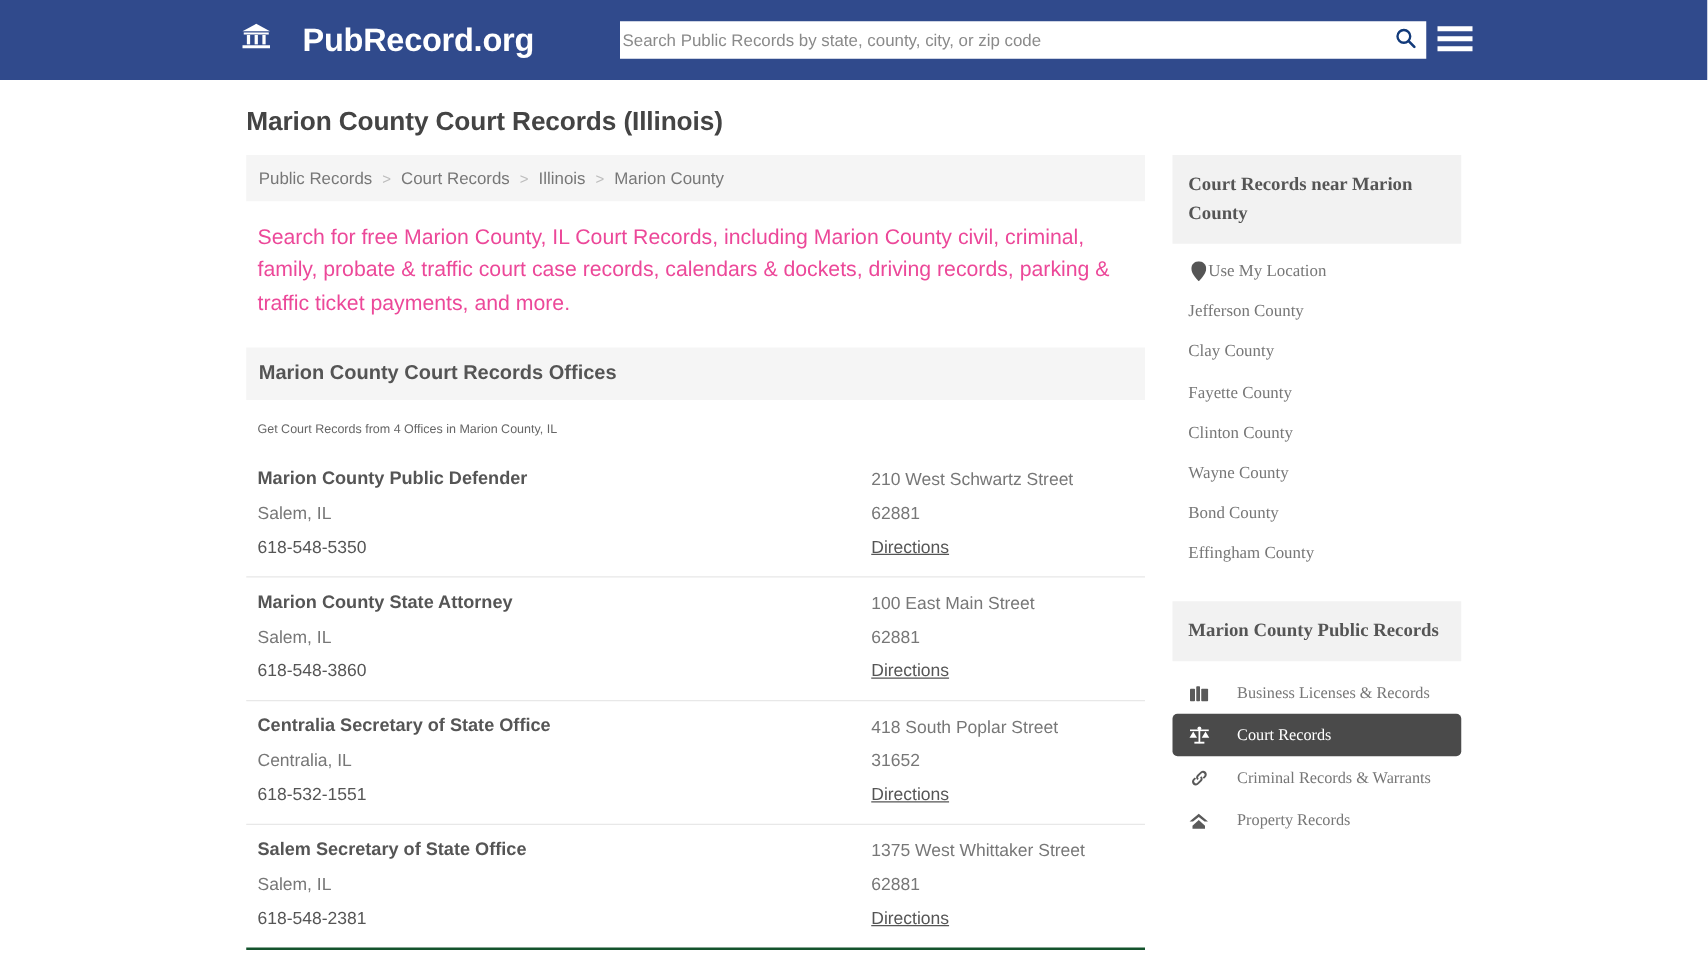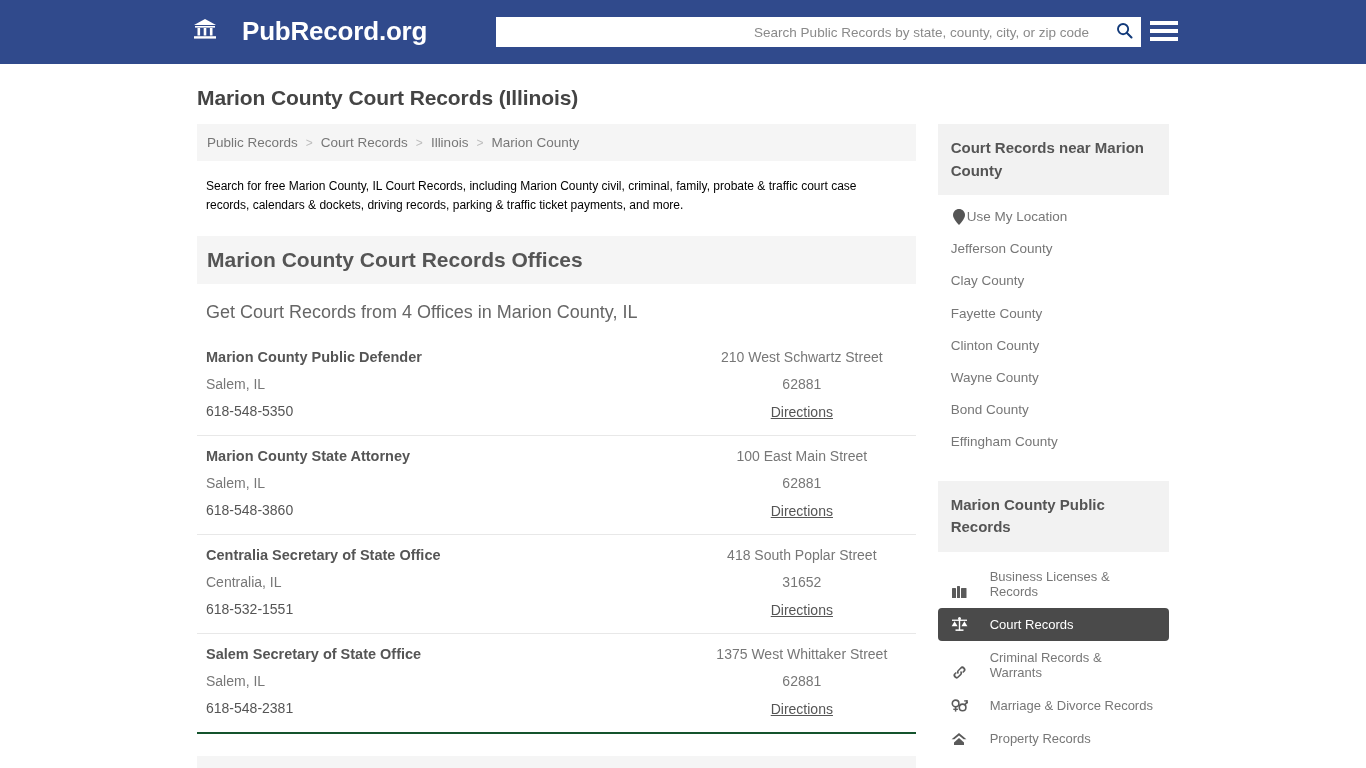--- a/index.html
+++ b/index.html
@@ -42,26 +42,25 @@
     height: 30px;
     background: #ffffff;
     display: flex;
     align-items: center;
   }
   .search-input {
     flex: 1;
     border: none;
     outline: none;
     height: 28px;
-    padding: 0 18px;
+    padding: 0 2px;
     font-size: 13.5px;
     color: #555;
     font-family: "Liberation Sans", sans-serif;
     background: transparent;
-    text-align: right;
   }
   .search-input::placeholder { color: #8a8a8a; }
   .search-btn {
     width: 34px; height: 30px;
     background: transparent;
     border: none;
     cursor: pointer;
     display: flex; align-items: center; justify-content: center;
   }
   .hamburger {
@@ -123,53 +122,53 @@
     cursor: pointer;
   }
   .breadcrumb .sep {
     color: #bdbdbd;
     margin: 0 8px;
     font-size: 12px;
   }
   .breadcrumb .current { color: #777777; }
 
   .intro {
-    font-size: 12px;
-    color: #000000;
+    font-size: 17px;
+    color: #ec4899;
     line-height: 1.55;
     padding: 16px 9px 0 9px;
     max-width: 715px;
   }
 
   
   .section-bar {
     background: #f5f5f5;
     padding: 12px 10px;
     margin-top: 22px;
-    font-size: 21px;
+    font-size: 16px;
     font-weight: bold;
     color: #555555;
   }
   .section-note {
-    font-size: 18px;
+    font-size: 10px;
     color: #666666;
     padding: 18px 9px 0 9px;
   }
 
   
   .office-list { margin-top: 14px; }
   .office-row {
     display: flex;
     padding: 12px 9px 14px 9px;
     border-bottom: 1px solid #e8e8e8;
     gap: 26px;
   }
   .office-row:last-child { border-bottom: 2px solid #14532d; }
   .office-left { width: 465px; }
-  .office-right { flex: 1; text-align: center; }
+  .office-right { flex: 1; }
   .office-name {
     font-size: 14.5px;
     font-weight: bold;
     color: #555555;
     margin-bottom: 11px;
   }
   .office-city, .office-zip, .office-street {
     font-size: 14px;
     color: #777777;
     margin-bottom: 11px;
@@ -180,21 +179,21 @@
   }
   .office-street { color: #777777; }
   .directions-link {
     font-size: 14px;
     color: #555555;
     text-decoration: underline;
     cursor: pointer;
   }
 
   
-  .side-panel { margin-bottom: 0; }
+  .side-panel { margin-bottom: 0; font-family: Liberation Serif, serif; }
   .side-head {
     background: #f2f2f2;
     padding: 13px 13px;
     font-size: 15px;
     font-weight: bold;
     color: #555555;
     line-height: 1.5;
   }
   .side-links { padding-top: 6px; }
   .side-link {
@@ -437,34 +436,20 @@
               <span class="record-icon">
                 <svg width="15" height="15" viewBox="0 0 16 16" aria-hidden="true">
                   <path d="M6.3 9.7a3.2 3.2 0 0 1 0-4.5l2.3-2.3a3.2 3.2 0 1 1 4.5 4.5l-1.2 1.2-1.1-1.1 1.2-1.2a1.6 1.6 0 1 0-2.3-2.3L7.4 6.3a1.6 1.6 0 0 0 0 2.3z"></path>
                   <path d="M9.7 6.3a3.2 3.2 0 0 1 0 4.5l-2.3 2.3a3.2 3.2 0 1 1-4.5-4.5l1.2-1.2 1.1 1.1-1.2 1.2a1.6 1.6 0 1 0 2.3 2.3l2.3-2.3a1.6 1.6 0 0 0 0-2.3z"></path>
                 </svg>
               </span>
               <span class="lbl">Criminal Records &amp; Warrants</span>
             </a>
 
 
-            <a class="record-link">
-              <span class="record-icon">
-                <svg width="17" height="15" viewBox="0 0 17 15" aria-hidden="true">
-                  <circle cx="4.6" cy="5.4" r="3.3" fill="none" stroke="#5a5a5a" stroke-width="1.6"></circle>
-                  <rect x="3.85" y="8.6" width="1.5" height="5"></rect>
-                  <rect x="2.3" y="10.6" width="4.6" height="1.4"></rect>
-                  <circle cx="11.6" cy="9.4" r="3.3" fill="none" stroke="#5a5a5a" stroke-width="1.6"></circle>
-                  <line x1="13.7" y1="6.9" x2="16.4" y2="3.6" stroke="#5a5a5a" stroke-width="1.6"></line>
-                  <rect x="13.2" y="2.2" width="3.4" height="1.4"></rect>
-                  <rect x="15.2" y="2.2" width="1.4" height="3.4"></rect>
-                </svg>
-              </span>
-              <span class="lbl">Marriage &amp; Divorce Records</span>
-            </a>
 
             <a class="record-link">
               <span class="record-icon">
                 <svg width="16" height="14" viewBox="0 0 16 14" aria-hidden="true">
                   <path d="M8 1 L15.4 7.2 H12.6 L8 3.6 L3.4 7.2 H0.6 Z"></path>
                   <path d="M8 6 L13 10.5 V13 H3 V10.5 Z"></path>
                 </svg>
               </span>
               <span class="lbl">Property Records</span>
             </a>

